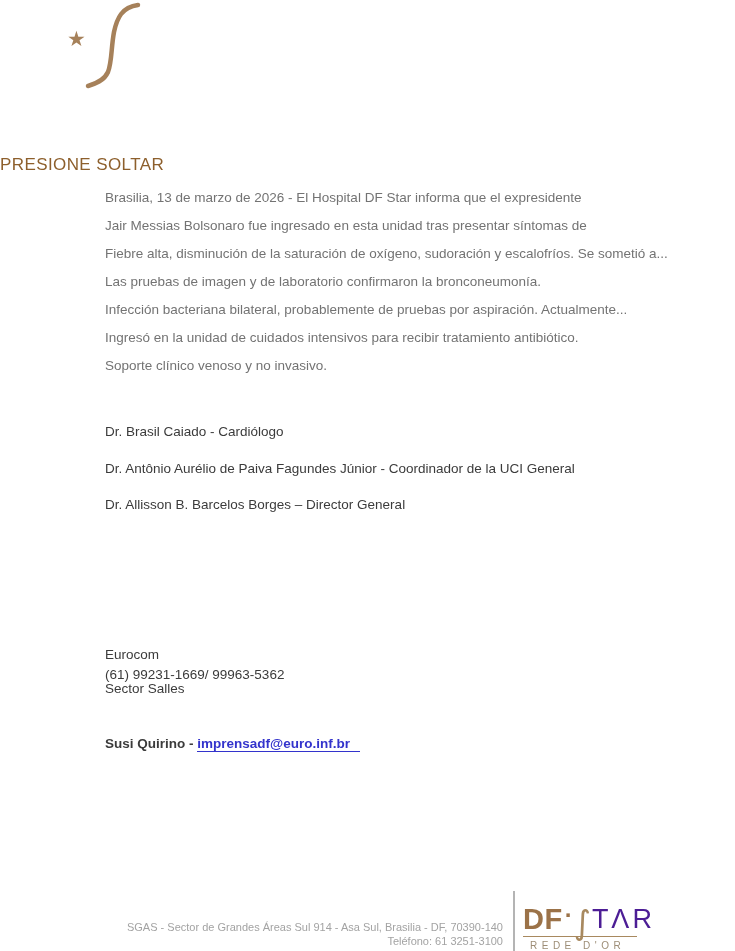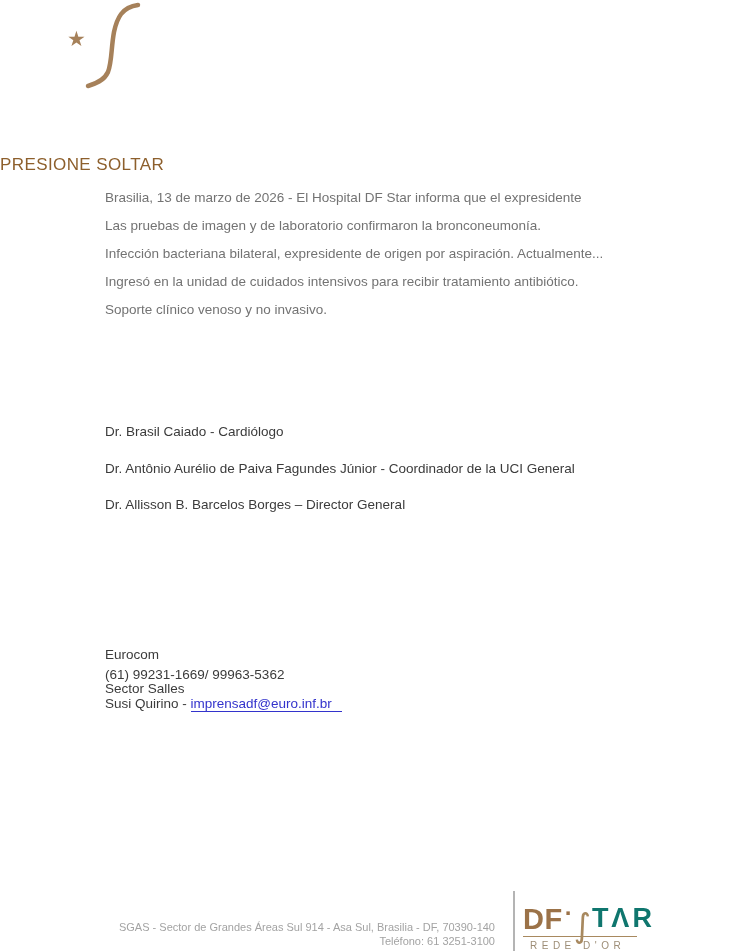--- a/index.html
+++ b/index.html
@@ -47,53 +47,53 @@
 
   
   .contact-line {
     position:absolute; left:105px;
     font-size:13.5px; color:#3b3b3b; line-height:16px;
     white-space:nowrap;
   }
   .contact-agency  { top:647px; }
   .contact-phones  { top:667px; }
   .contact-person1 { top:681px; }
-  .contact-person2 { top:696px; }
+  .contact-person2 { top:736px;font-weight:bold; }
   .email-link {
     color:#3333cc;
     text-decoration:none;
     border-bottom:1.5px solid #3333cc;
     padding-right:10px;
     cursor:pointer;
   }
 
   
   .footer-text {
-    position:absolute; right:240px; top:920px;
+    position:absolute; right:232px; top:920px;
     text-align:right;
     font-size:11px; line-height:14px;
     color:#a3a3a3;
     white-space:nowrap;
   }
   .footer-vrule {
     position:absolute; left:513px; top:891px;
     width:1.5px; height:60px; background:#b4b4b4;
   }
   .footer-logo { position:absolute; left:523px; top:903px; width:120px; }
   .footer-logo .wordmark {
-    display:flex; align-items:flex-start;
+    display:flex; align-items:center;
     color:#9b7248; white-space:nowrap; height:32px;
   }
   .wordmark .df  { font-weight:bold; font-size:29px; letter-spacing:0.5px; }
   .wordmark .dot { font-weight:bold; font-size:24px; margin:0 1px 0 2px; position:relative; top:-4px; }
   .wordmark .script {
     font-family:"DejaVu Sans", sans-serif;
     font-size:33px; color:#a8895f; position:relative; top:3px; margin-right:1px;
   }
-  .wordmark .tar { font-size:27px; letter-spacing:3px; color:#0f766e; font-weight:bold; }
+  .wordmark .tar { font-size:27px; letter-spacing:3px; color:#4c1d95; font-weight:normal; }
   .footer-logo .rule { margin-top:1px; width:114px; border-top:1px solid #a8895f; }
   .footer-logo .subtitle {
     margin-top:3px; margin-left:7px;
     font-size:10px; letter-spacing:4.5px;
     color:#9d8d76; white-space:nowrap;
   }
 </style>
 </head>
 <body>
 
@@ -103,22 +103,24 @@
     <span class="star">★</span>
     <svg width="70" height="95" viewBox="0 0 70 95">
       <path d="M58,5 C42,7 37,18 34,32 C31,48 32,62 28,72 C24,81 15,84 8,86" fill="none" stroke="#a6815a" stroke-width="4.5" stroke-linecap="round"></path>
     </svg>
   </div>
 
   <div class="title">PRESIONE SOLTAR</div>
 
   <div class="body-block">
     <div class="body-line">Brasilia, 13 de marzo de 2026 - El Hospital DF Star informa que el expresidente</div>
+    <div class="body-line">Jair Messias Bolsonaro fue ingresado en esta unidad tras presentar síntomas de</div>
+    <div class="body-line">Fiebre alta, disminución de la saturación de oxígeno, sudoración y escalofríos. Se sometió a...</div>
     <div class="body-line">Las pruebas de imagen y de laboratorio confirmaron la bronconeumonía.</div>
-    <div class="body-line">Infección bacteriana bilateral, expresidente de origen por aspiración. Actualmente...</div>
+    <div class="body-line">Infección bacteriana bilateral, probablemente de pruebas por aspiración. Actualmente...</div>
     <div class="body-line">Ingresó en la unidad de cuidados intensivos para recibir tratamiento antibiótico.</div>
     <div class="body-line">Soporte clínico venoso y no invasivo.</div>
   </div>
 
   <div class="signatories">
     <div class="signatory-line">Dr. Brasil Caiado - Cardiólogo</div>
     <div class="signatory-line">Dr. Antônio Aurélio de Paiva Fagundes Júnior - Coordinador de la UCI General</div>
     <div class="signatory-line">Dr. Allisson B. Barcelos Borges – Director General</div>
   </div>
 

